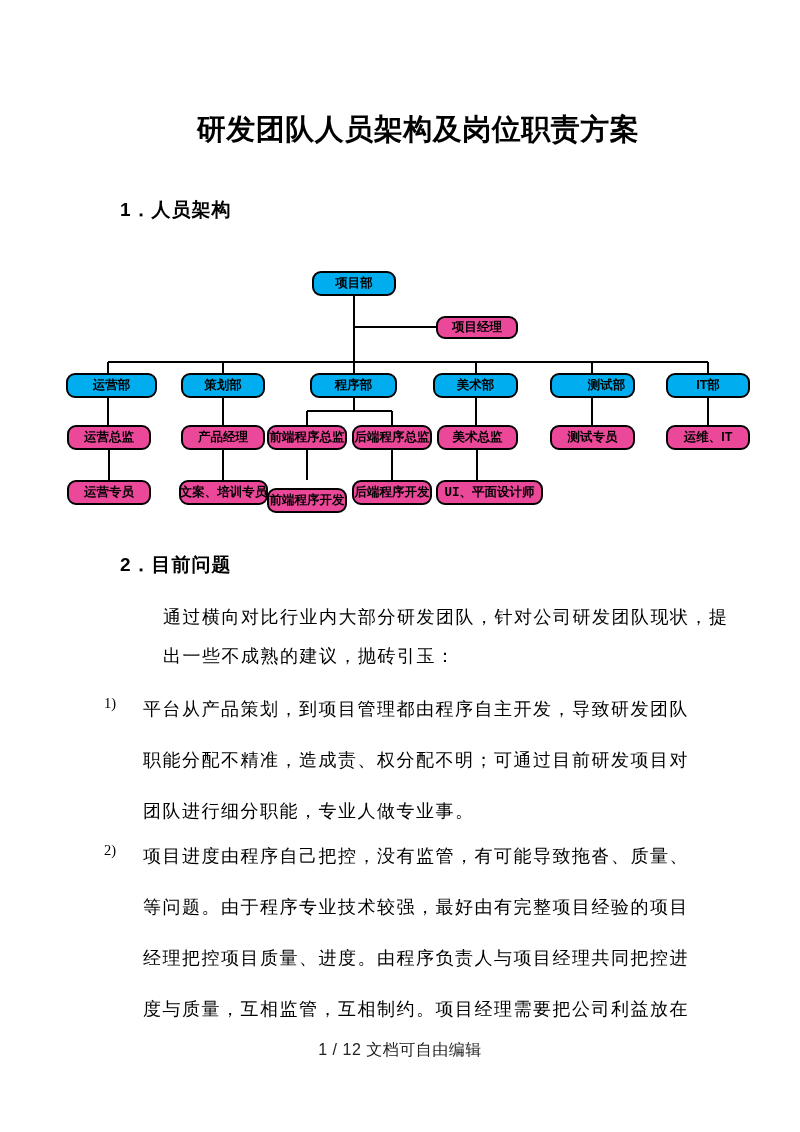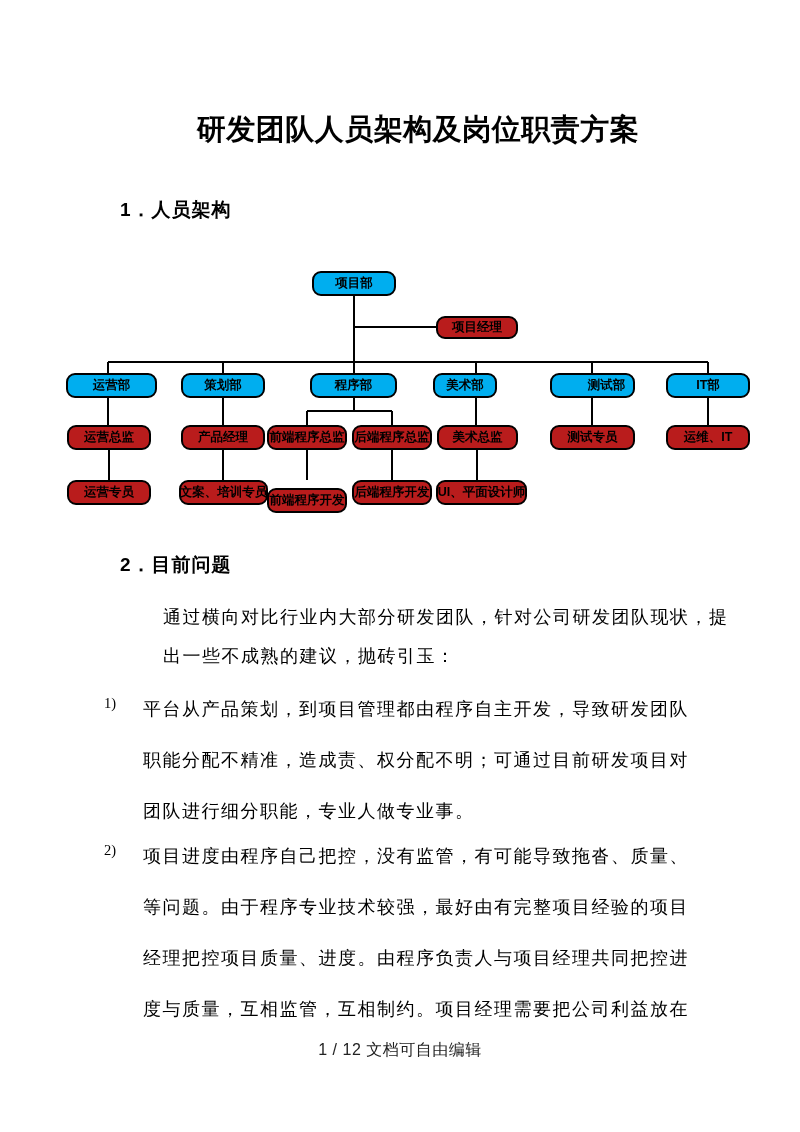--- a/index.html
+++ b/index.html
@@ -18,21 +18,21 @@
     font-family:"Liberation Sans","DejaVu Sans",sans-serif;
     font-weight:bold; font-size:19px; letter-spacing:1px;
   }
   #sec1-heading { top:197px; }
   #sec2-heading { top:552px; }
 
   .orgchart { position:absolute; left:0; top:265px; width:800px; height:250px; }
   .orgchart svg { position:absolute; left:0; top:0; }
   .node {
     position:absolute; box-sizing:border-box; height:25px;
-    border:2px solid #000; border-radius:9px; background:#b91c1c;
+    border:2px solid #000; border-radius:9px; background:#ec4899;
     display:flex; align-items:center; justify-content:center;
     font-family:"Liberation Sans","DejaVu Sans",sans-serif;
     font-weight:bold; font-size:12.5px; white-space:nowrap;
   }
   .node.blue { background:var(--accent,#00AEEF); }
 
   .body-text {
     position:absolute; font-size:18px; line-height:39px; letter-spacing:1.5px;
     white-space:pre-line; margin:0;
   }
@@ -88,37 +88,37 @@
       <line x1="477" y1="185" x2="477" y2="215"></line>
     </g>
   </svg>
 
   <div class="node blue" style="left:312px; top:6px;   width:84px;">项目部</div>
   <div class="node" style="left:436px; top:51px;  width:82px; height:23px;">项目经理</div>
 
   <div class="node blue" style="left:66px;  top:108px; width:91px;">运营部</div>
   <div class="node blue" style="left:181px; top:108px; width:84px;">策划部</div>
   <div class="node blue" style="left:310px; top:108px; width:87px;">程序部</div>
-  <div class="node blue" style="left:433px; top:108px; width:64px;">美术部</div>
+  <div class="node blue" style="left:433px; top:108px; width:85px;">美术部</div>
   <div class="node blue" style="left:550px; top:108px; width:85px;padding-left:28px;">测试部</div>
   <div class="node blue" style="left:666px; top:108px; width:84px;">IT部</div>
 
   <div class="node" style="left:67px;  top:160px; width:84px;">运营总监</div>
   <div class="node" style="left:181px; top:160px; width:84px;">产品经理</div>
   <div class="node" style="left:267px; top:160px; width:80px;">前端程序总监</div>
   <div class="node" style="left:352px; top:160px; width:80px;">后端程序总监</div>
   <div class="node" style="left:437px; top:160px; width:81px;">美术总监</div>
   <div class="node" style="left:550px; top:160px; width:85px;">测试专员</div>
   <div class="node" style="left:666px; top:160px; width:84px;">运维、IT</div>
 
   <div class="node" style="left:67px;  top:215px; width:84px;">运营专员</div>
   <div class="node" style="left:179px; top:215px; width:89px;">文案、培训专员</div>
   <div class="node" style="left:267px; top:215px; width:80px;margin-top:8px;">前端程序开发</div>
   <div class="node" style="left:352px; top:215px; width:80px;">后端程序开发</div>
-  <div class="node" style="left:436px; top:215px; width:91px;">UI、平面设计师</div>
+  <div class="node" style="left:436px; top:215px; width:107px;font-family:Liberation Mono, monospace;">UI、平面设计师</div>
 </div>
 
 <h2 class="sec-heading" id="sec2-heading">2．目前问题</h2>
 
 <p class="body-text" id="intro-para">通过横向对比行业内大部分研发团队，针对公司研发团队现状，提
 出一些不成熟的建议，抛砖引玉：</p>
 
 <div class="list-item" id="list-item-1">
   <span class="list-marker">1)</span>
   <p class="list-text">平台从产品策划，到项目管理都由程序自主开发，导致研发团队

